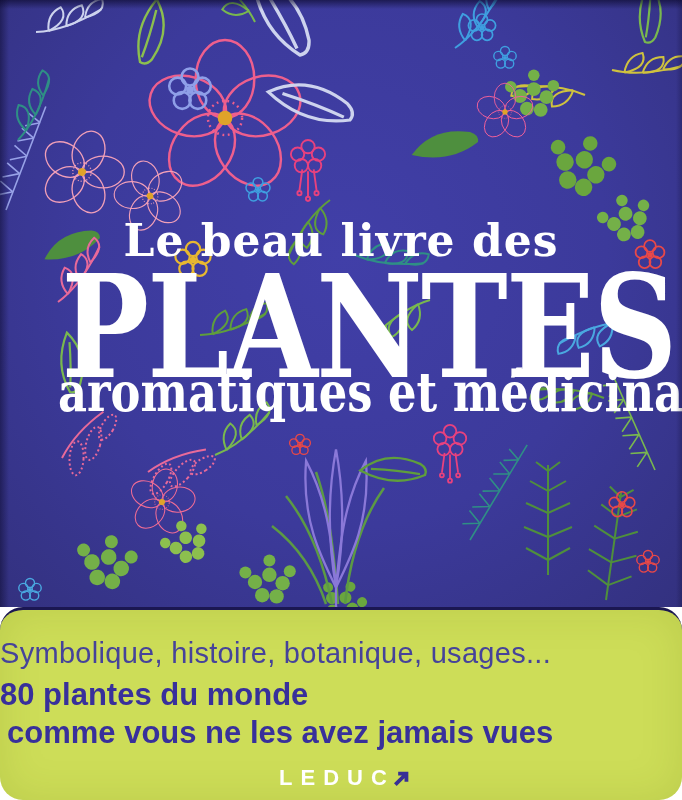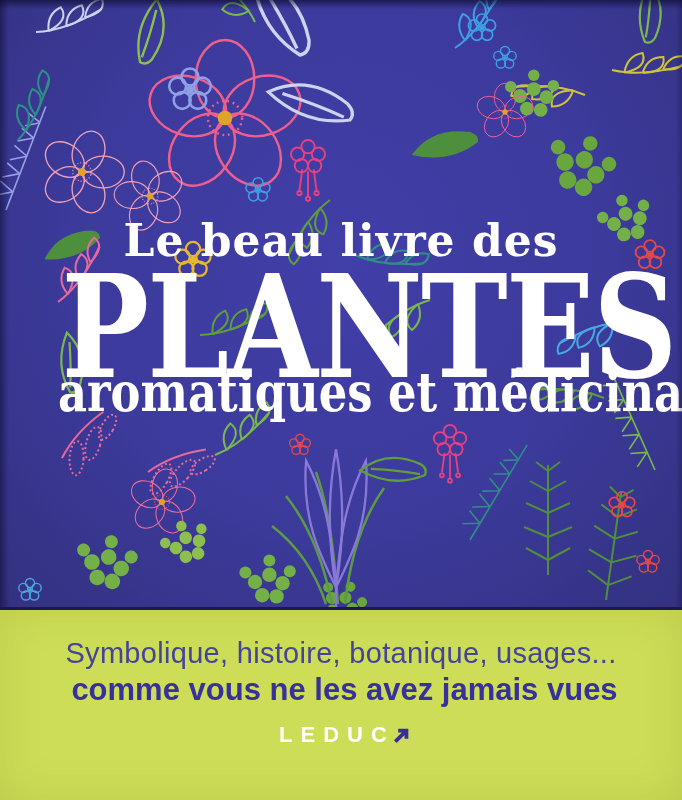--- a/index.html
+++ b/index.html
@@ -37,22 +37,22 @@
   .kicker{top:216px;font-size:44px;line-height:1.15;letter-spacing:1px;}
   .main-title{top:256px;font-size:142px;line-height:1;letter-spacing:-2px;
     transform:scaleX(.82);transform-origin:50% 50%;}
   .subtitle{top:363px;font-size:54px;line-height:1.1;letter-spacing:0;
     transform:scaleX(.83);transform-origin:50% 50%;}
   
   .band{
     position:absolute;left:0;top:607px;width:682px;height:193px;
     background:var(--band-bg,#cddd58);
     border-top:3px solid #1b1752;
-    text-align:center;
     box-shadow:inset 0 0 40px rgba(110,130,20,.18);
+    border-radius:23px;
   }
   .tag1{margin-top:27px;font-size:29px;font-weight:400;letter-spacing:.3px;
     color:var(--tagline-light-text,#46439a);}
   .tag2{margin-top:7px;font-size:31px;font-weight:700;color:var(--tagline-text,#38309b);}
   .tag3{margin-top:2px;font-size:31px;font-weight:700;color:var(--tagline-text,#38309b);margin-left:7px;}
   .publisher{margin-top:14px;display:flex;align-items:center;justify-content:center;gap:1px;}
   .pub-name{font-size:22px;font-weight:700;letter-spacing:8px;text-indent:8px;
     color:var(--publisher-text,#fff);}
   .pub-arrow{display:inline-block;width:19px;height:19px;margin-left:-4px;}
 </style>
@@ -221,20 +221,21 @@
     <div class="title-line main-title">PLANTES</div>
     <div class="title-line subtitle">aromatiques et médicinales</div>
 
     <div class="edge-top"></div>
     <div class="edge-left"></div>
     <div class="edge-right"></div>
   </div>
 
   <div class="band">
     <p class="tag1">Symbolique, histoire, botanique, usages...</p>
+    <p class="tag2">80 plantes du monde</p>
     <p class="tag3">comme vous ne les avez jamais vues</p>
     <div class="publisher">
       <span class="pub-name">LEDUC</span>
       <svg class="pub-arrow" viewBox="0 0 20 20">
         <path d="M3.5 16.5 L14.5 5.5 M6.5 4.8 H15.2 V13.5" fill="none" stroke="var(--publisher-arrow,#372f96)" stroke-width="4"></path>
       </svg>
     </div>
   </div>
 
 </div>

